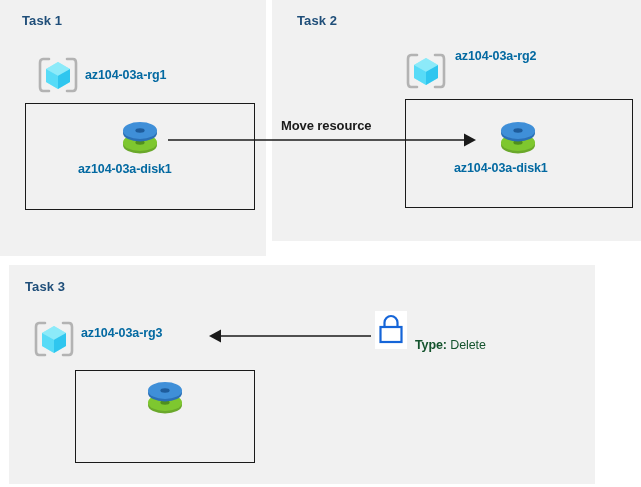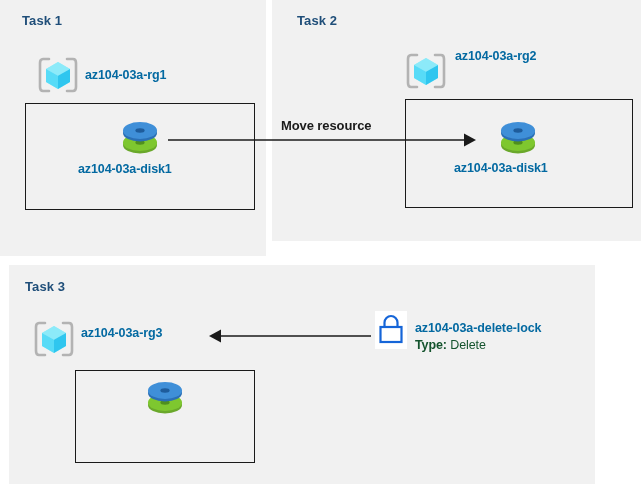--- a/index.html
+++ b/index.html
@@ -174,18 +174,17 @@
   </div>
 
   <span class="icon" style="left:366px; top:46px; width:32px; height:38px;">
     <svg width="32" height="38" viewBox="0 0 32 38">
       <rect x="0" y="0" width="32" height="38" fill="#ffffff"></rect>
       <path d="M9.5 16 L9.5 11.5 A6.5 6.5 0 0 1 22.5 11.5 L22.5 16" fill="none" stroke="#1565d8" stroke-width="2.2"></path>
       <rect x="5.5" y="16" width="21" height="15" fill="none" stroke="#1565d8" stroke-width="2.2"></rect>
     </svg>
   </span>
 
-  <div class="label" style="left:406px; top:56px;">az104-03a-delete-lock</div>
   <div class="label-sub" style="left:406px; top:73px;">
     <b>Type:</b>
     <span>Delete</span>
   </div>
 </div>
 
 </body></html>

